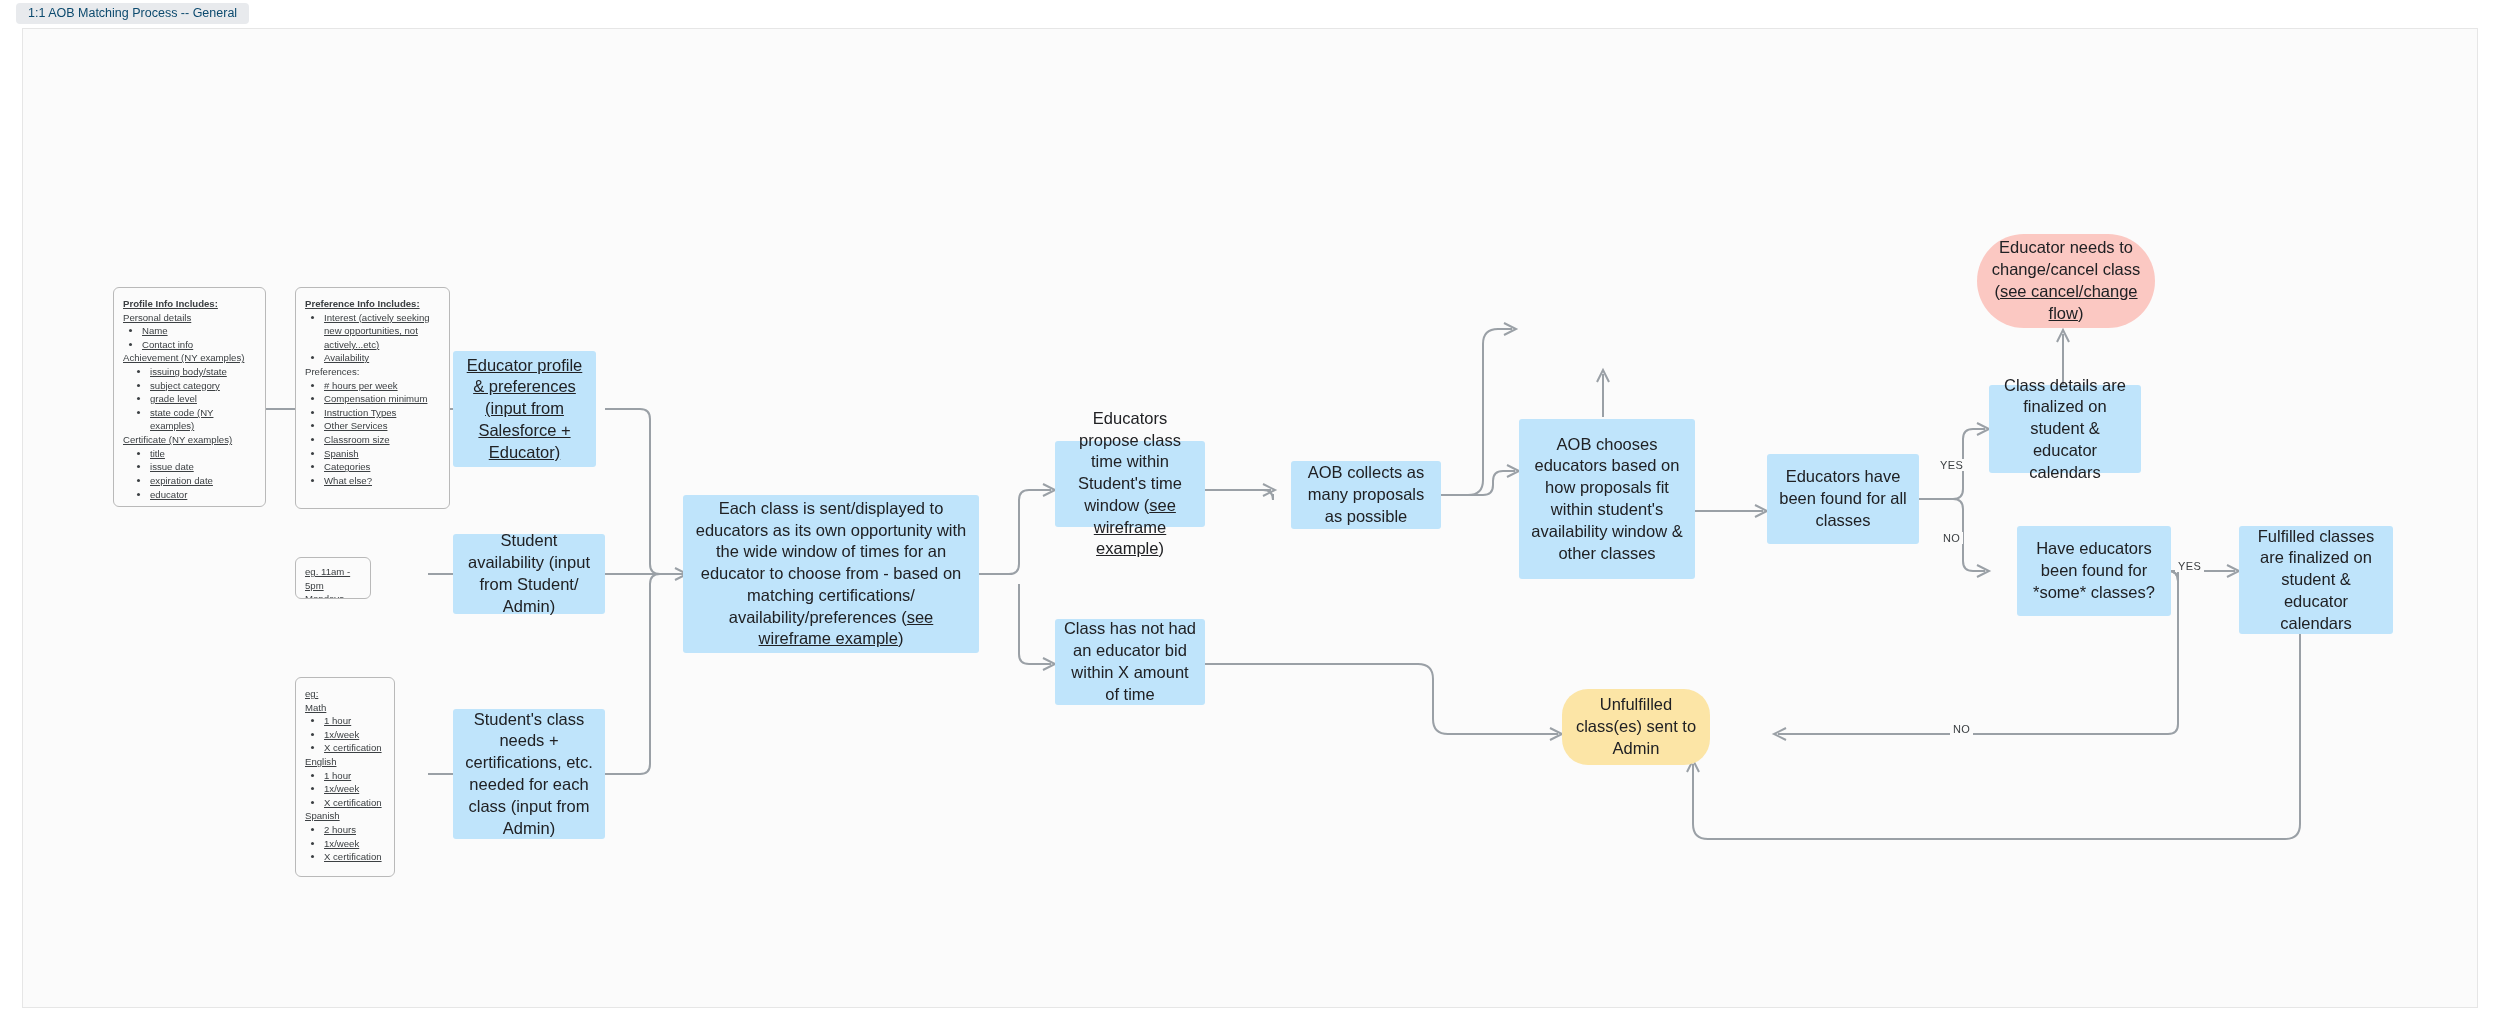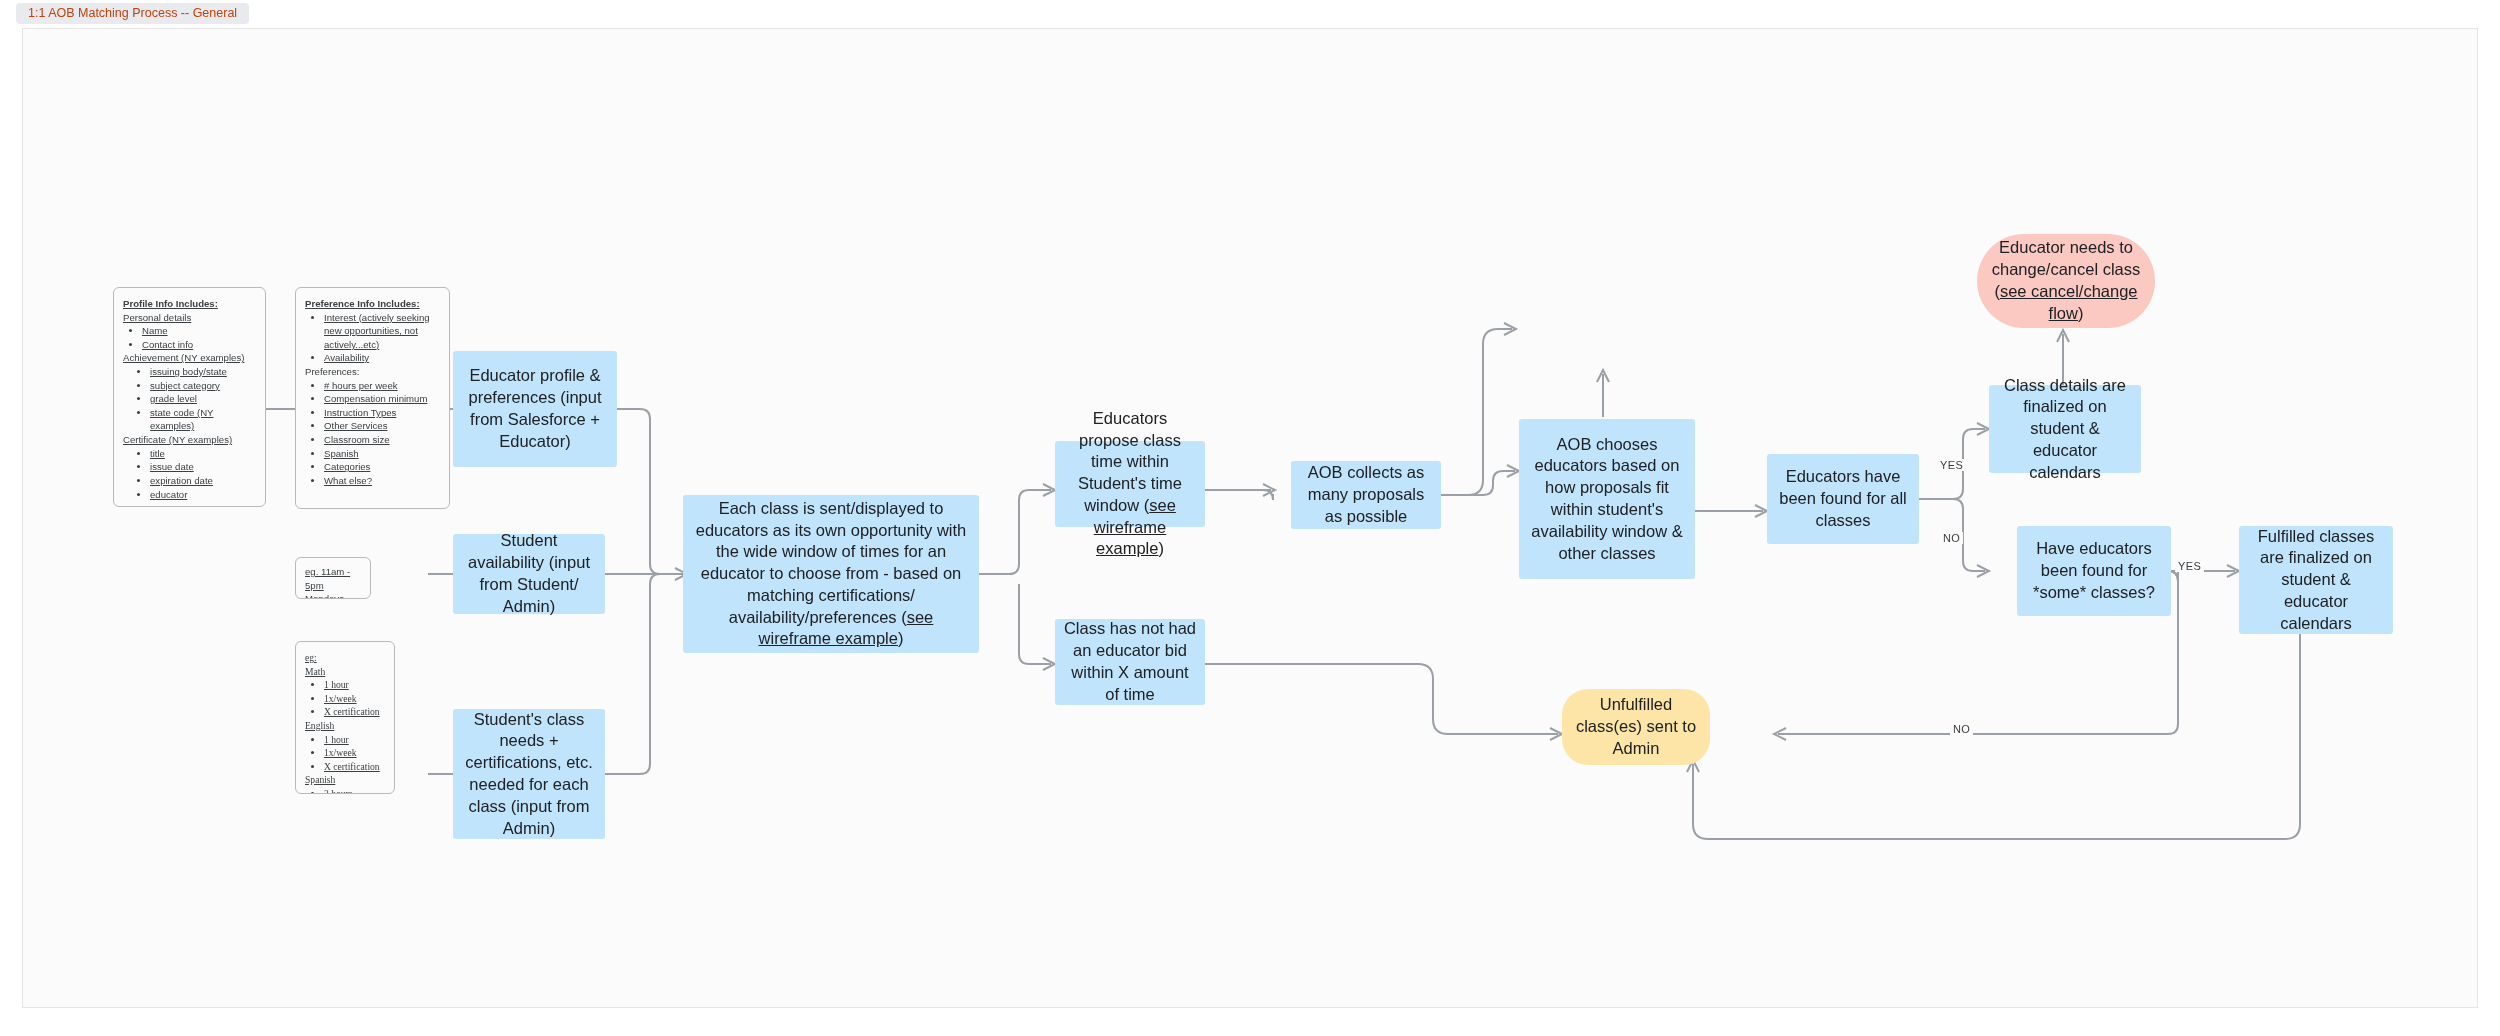--- a/index.html
+++ b/index.html
@@ -22,21 +22,21 @@
     width: 2500px; height: 26px;
     background: #ffffff;
   }
   #doc-tab {
     position: absolute; left: 16px; top: 3px;
     height: 21px;
     padding: 0 12px;
     background: #e8eaed;
     border-radius: 4px;
     font-size: 12.5px;
-    color: #c2410c;
+    color: #0c4a6e;
     line-height: 21px;
     white-space: nowrap;
   }
 
   
   #canvas {
     position: absolute;
     left: 22px; top: 28px;
     width: 2456px; height: 980px;
     background: #fbfbfb;
@@ -201,21 +201,21 @@
         <li>Categories</li>
         <li>What else?</li>
       </ul>
     </div>
 
     <div class="note" style="left:272px; top:528px; width:76px; height:42px; padding-top:7px;">
       <span class="sub">eg. 11am - 5pm</span>
       <span class="sub">Mondays</span>
     </div>
 
-    <div class="note" style="left:272px; top:612px; width:100px; height:153px;font-family:Liberation Serif, serif;">
+    <div class="note" style="left:272px; top:648px; width:100px; height:200px;">
       <span class="sub">eg:</span>
       <span class="sub">Math</span>
       <ul>
         <li>1 hour</li>
         <li>1x/week</li>
         <li>X certification</li>
       </ul>
       <span class="sub">English</span>
       <ul>
         <li>1 hour</li>
@@ -223,21 +223,21 @@
         <li>X certification</li>
       </ul>
       <span class="sub">Spanish</span>
       <ul>
         <li>2 hours</li>
         <li>1x/week</li>
         <li>X certification</li>
       </ul>
     </div>
 
-    <div class="node blue" style="left:430px; top:322px; width:164px; height:116px;">
+    <div class="node blue" style="left:430px; top:322px; width:143px; height:116px;text-decoration:underline;">
       <span>Educator profile &amp; preferences (input from Salesforce + Educator)</span>
     </div>
 
     <div class="node blue" style="left:430px; top:505px; width:152px; height:80px;">
       <span>Student availability (input from Student/ Admin)</span>
     </div>
 
     <div class="node blue" style="left:430px; top:680px; width:152px; height:130px;">
       <span>Student's class needs + certifications, etc. needed for each class (input from Admin)</span>
     </div>

